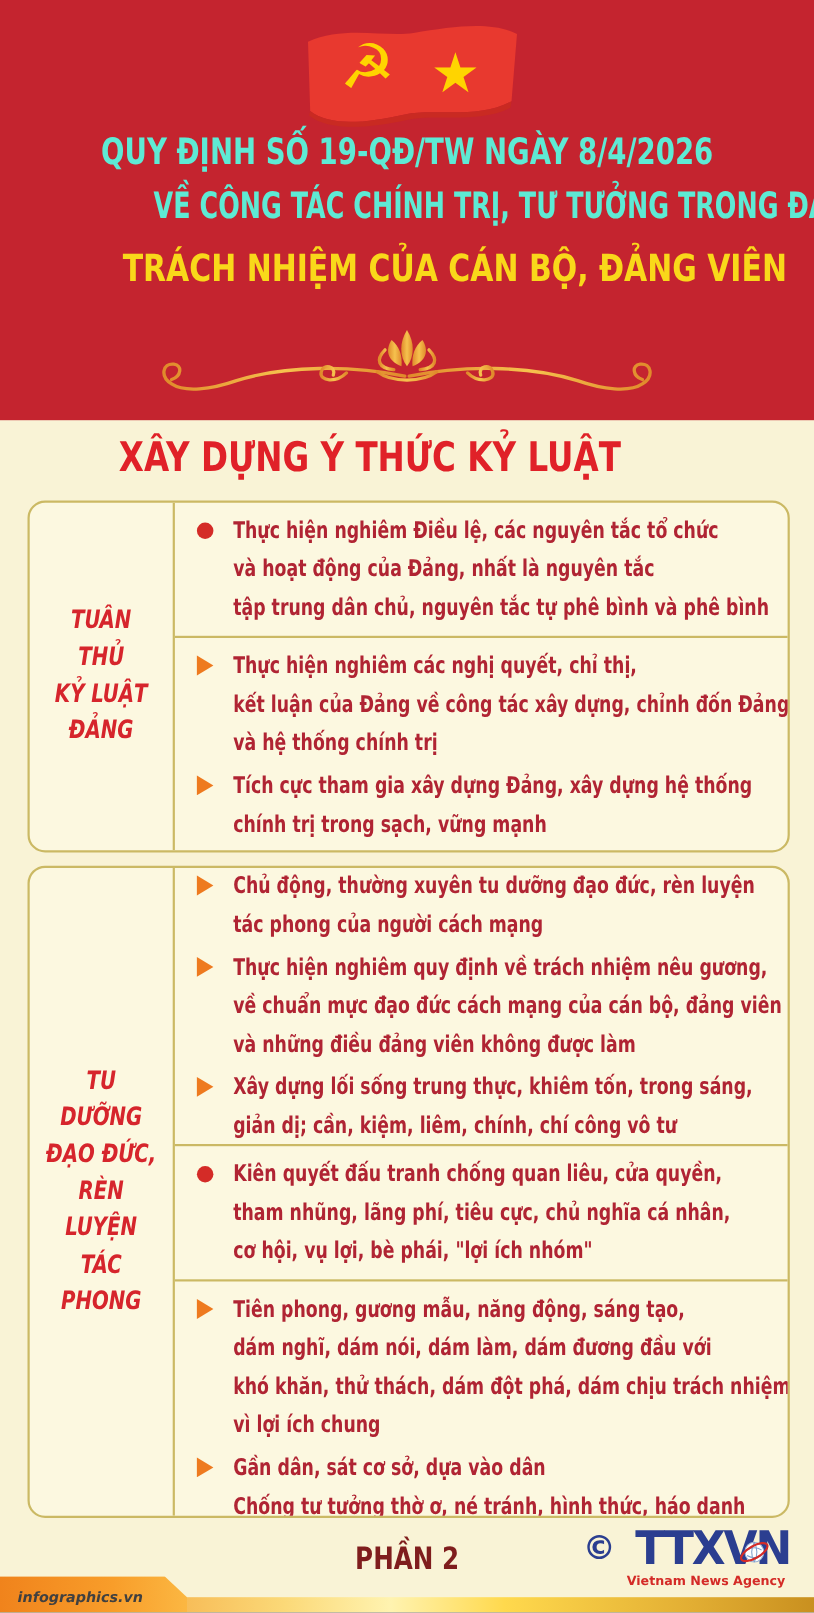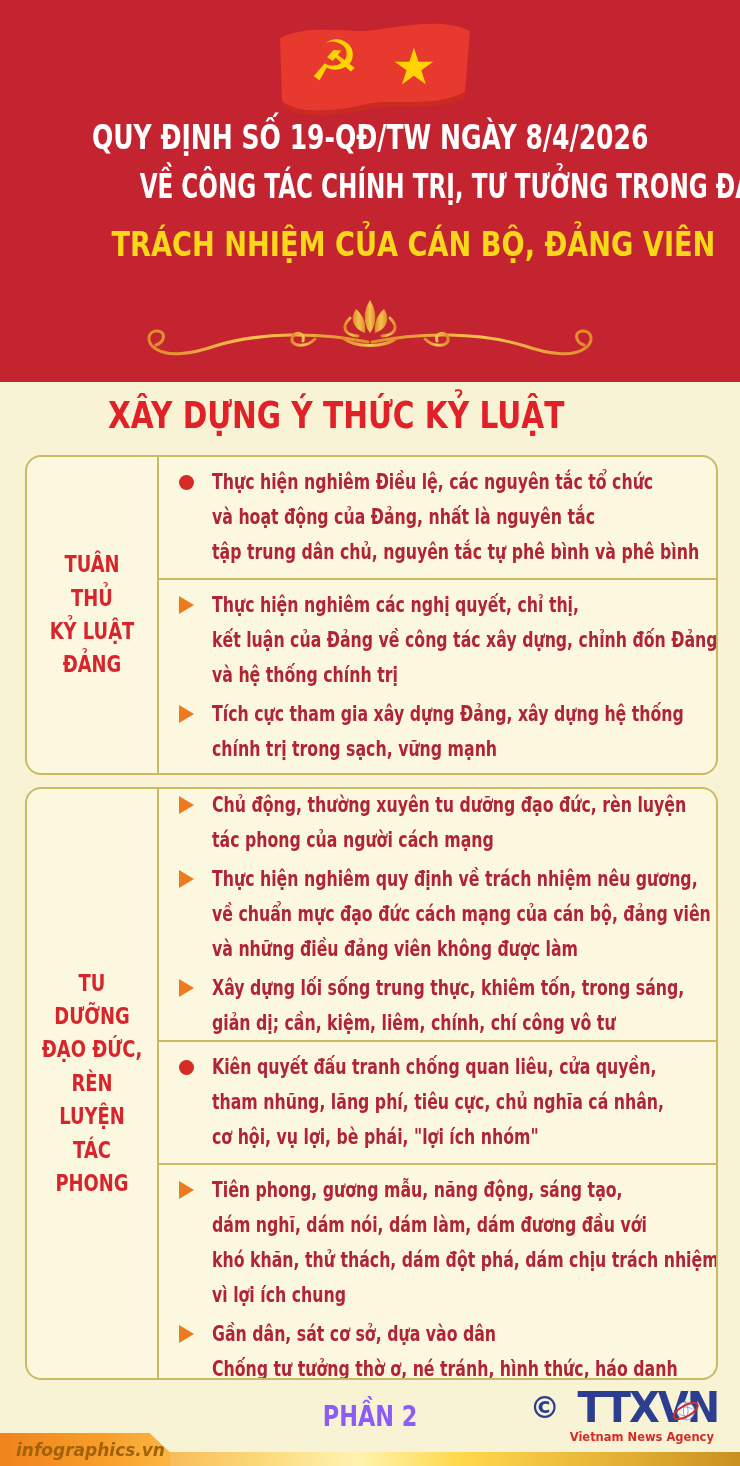--- a/index.html
+++ b/index.html
@@ -5,73 +5,73 @@
   html,body{margin:0;padding:0;background:#888;}
   *{box-sizing:border-box;}
   #page{
     position:relative;width:740px;height:1466px;overflow:hidden;
     background:#F9F3D6;
     font-family:"DejaVu Sans","Liberation Sans",sans-serif;
   }
   
   .header{position:absolute;left:0;top:0;width:740px;height:382px;background:#C4242F;}
   .flag-wrap{position:absolute;left:272px;top:18px;width:206px;height:100px;}
-  .h-line{position:relative;width:740px;text-align:center;color:#ffffff;font-weight:bold;}
+  .h-line{position:relative;width:740px;text-align:center;color:#5eead4;font-weight:bold;}
   .h1{top:118px;font-size:33px;}
   .h2{top:128px;font-size:33px;}
   .h-sub{top:146px;color:#F9D81A;font-size:34px;padding-left:36px;}
   .squeeze{display:inline-block;white-space:pre;transform-origin:50% 50%;}
   .sq76{transform:scaleX(.76);}
   .sq70{transform:scaleX(.70);}
   .sq80{transform:scaleX(.80);}
   .flourish{position:absolute;left:110px;top:290px;width:520px;height:80px;}
   
   .section-title{position:absolute;left:0;top:394px;width:672px;text-align:center;
     color:#E02128;font-weight:bold;font-size:37px;}
   
   .tbox{position:absolute;left:25px;width:693px;background:#FCF8E0;
     border:2px solid #CBB964;border-radius:16px;display:flex;overflow:hidden;}
   .tbox1{top:455px;height:320px;}
   .tbox2{top:787px;height:593px;}
   .lcol{width:132px;flex:0 0 132px;border-right:2px solid #CBB964;
-    display:flex;align-items:center;}
+    display:flex;align-items:center;font-style:italic;}
   .label{color:#D6252C;font-weight:bold;font-size:23px;line-height:1.45;
     text-align:center;white-space:pre-line;transform:scaleX(.78);transform-origin:50% 50%;}
   .rcol{flex:1;display:flex;flex-direction:column;}
   .subcell{display:flex;flex-direction:column;justify-content:center;padding:6px 0 6px 0;}
   .subcell + .subcell{border-top:2px solid #CBB964;}
   .c-r1a{height:121px;}
   .c-r1b{flex:1;}
   .c-r2a{height:251px;}
   .c-r2b{height:126px;}
   .c-r2c{flex:1;}
   .item{display:flex;align-items:flex-start;padding-left:20px;margin:2px 0;}
   .bullet{flex:0 0 33px;display:block;}
   .bullet.circle{width:15px;height:15px;margin-top:10px;border-radius:50%;background:#D42B27;}
   .bullet.arrow{width:0;height:0;margin-top:8px;border-top:9px solid transparent;
     border-bottom:9px solid transparent;border-left:15px solid #EE7A1F;}
   .itext{color:#B02433;font-weight:bold;font-size:21px;line-height:35px;
     white-space:pre;transform:scaleX(.75);transform-origin:0 50%;}
   
   .part-label{position:absolute;left:0;top:1400px;width:740px;text-align:center;
-    color:#8b5cf6;font-weight:bold;font-size:28px;}
+    color:#7f1d1d;font-weight:bold;font-size:28px;}
   .logo{position:absolute;right:22px;top:1388px;width:200px;height:62px;}
   .logo-row{display:flex;align-items:flex-start;justify-content:flex-end;}
   .copyright{color:#2B3E90;font-size:30px;font-weight:bold;margin-right:10px;margin-top:2px;}
   .logo-main{position:relative;color:#2B3E90;font-weight:bold;font-size:42px;
     letter-spacing:-2px;line-height:40px;transform:scaleX(.95);transform-origin:100% 0;}
   .globe{position:absolute;left:99px;top:8px;width:30px;height:30px;}
   .logo-sub{color:#D42B27;font-weight:bold;font-size:11.5px;margin-top:2px;}
   .bottom-strip{position:absolute;left:0;bottom:0;width:740px;height:14px;
     background:linear-gradient(90deg,#F0891E 0%,#FBD978 35%,#FFF3B0 48%,#FFD94D 62%,#E2AE33 85%,#C9901F 100%);}
   .corner-bar{position:absolute;left:0;bottom:0;width:170px;height:33px;
     background:linear-gradient(90deg,#F0831C 0%,#F89D2A 60%,#FBB742 100%);
     clip-path:polygon(0 0,88% 0,100% 58%,100% 100%,0 100%);}
-  .watermark{position:absolute;left:16px;bottom:6px;color:#a16207;
-    font-size:17px;font-style:italic;font-weight:bold;margin-top:36px;}
+  .watermark{position:absolute;left:16px;bottom:6px;color:#404040;
+    font-size:13px;font-style:italic;font-weight:bold;margin-top:36px;}
 </style>
 </head>
 <body>
 
 <div id="page">
 
   <div class="header">
 
     <div class="flag-wrap">
       <svg viewBox="0 0 206 100" width="206" height="100">

